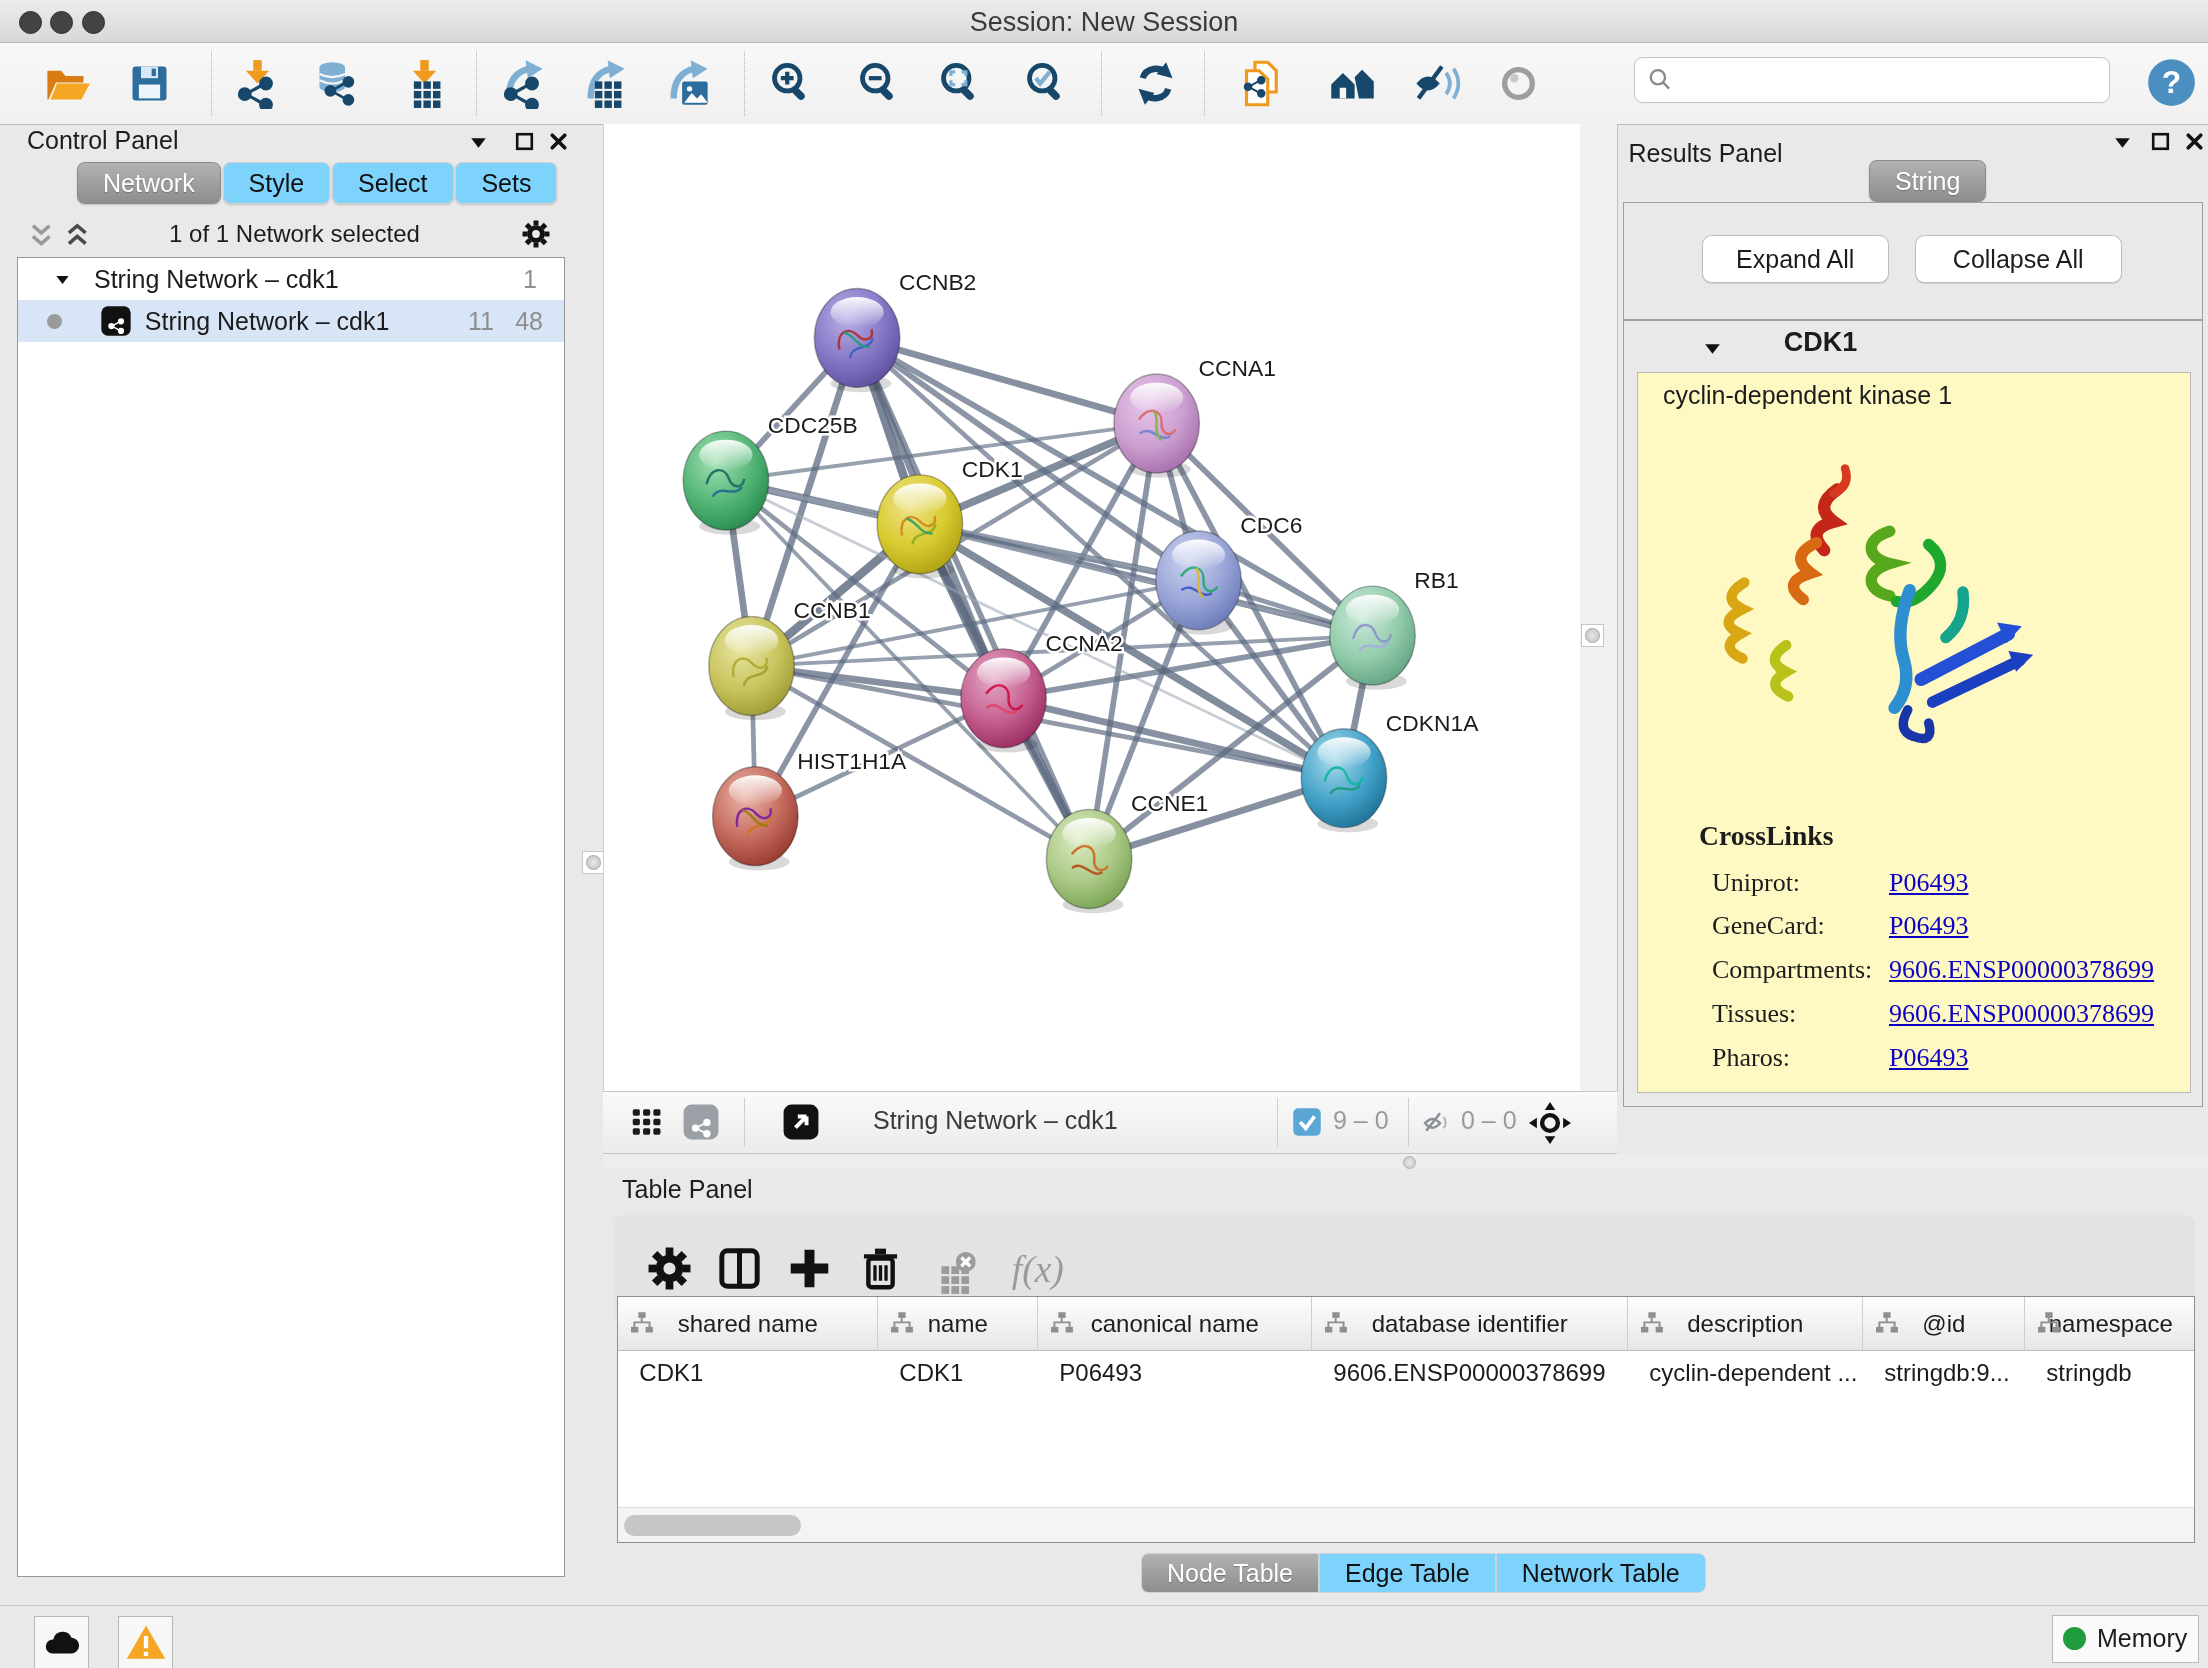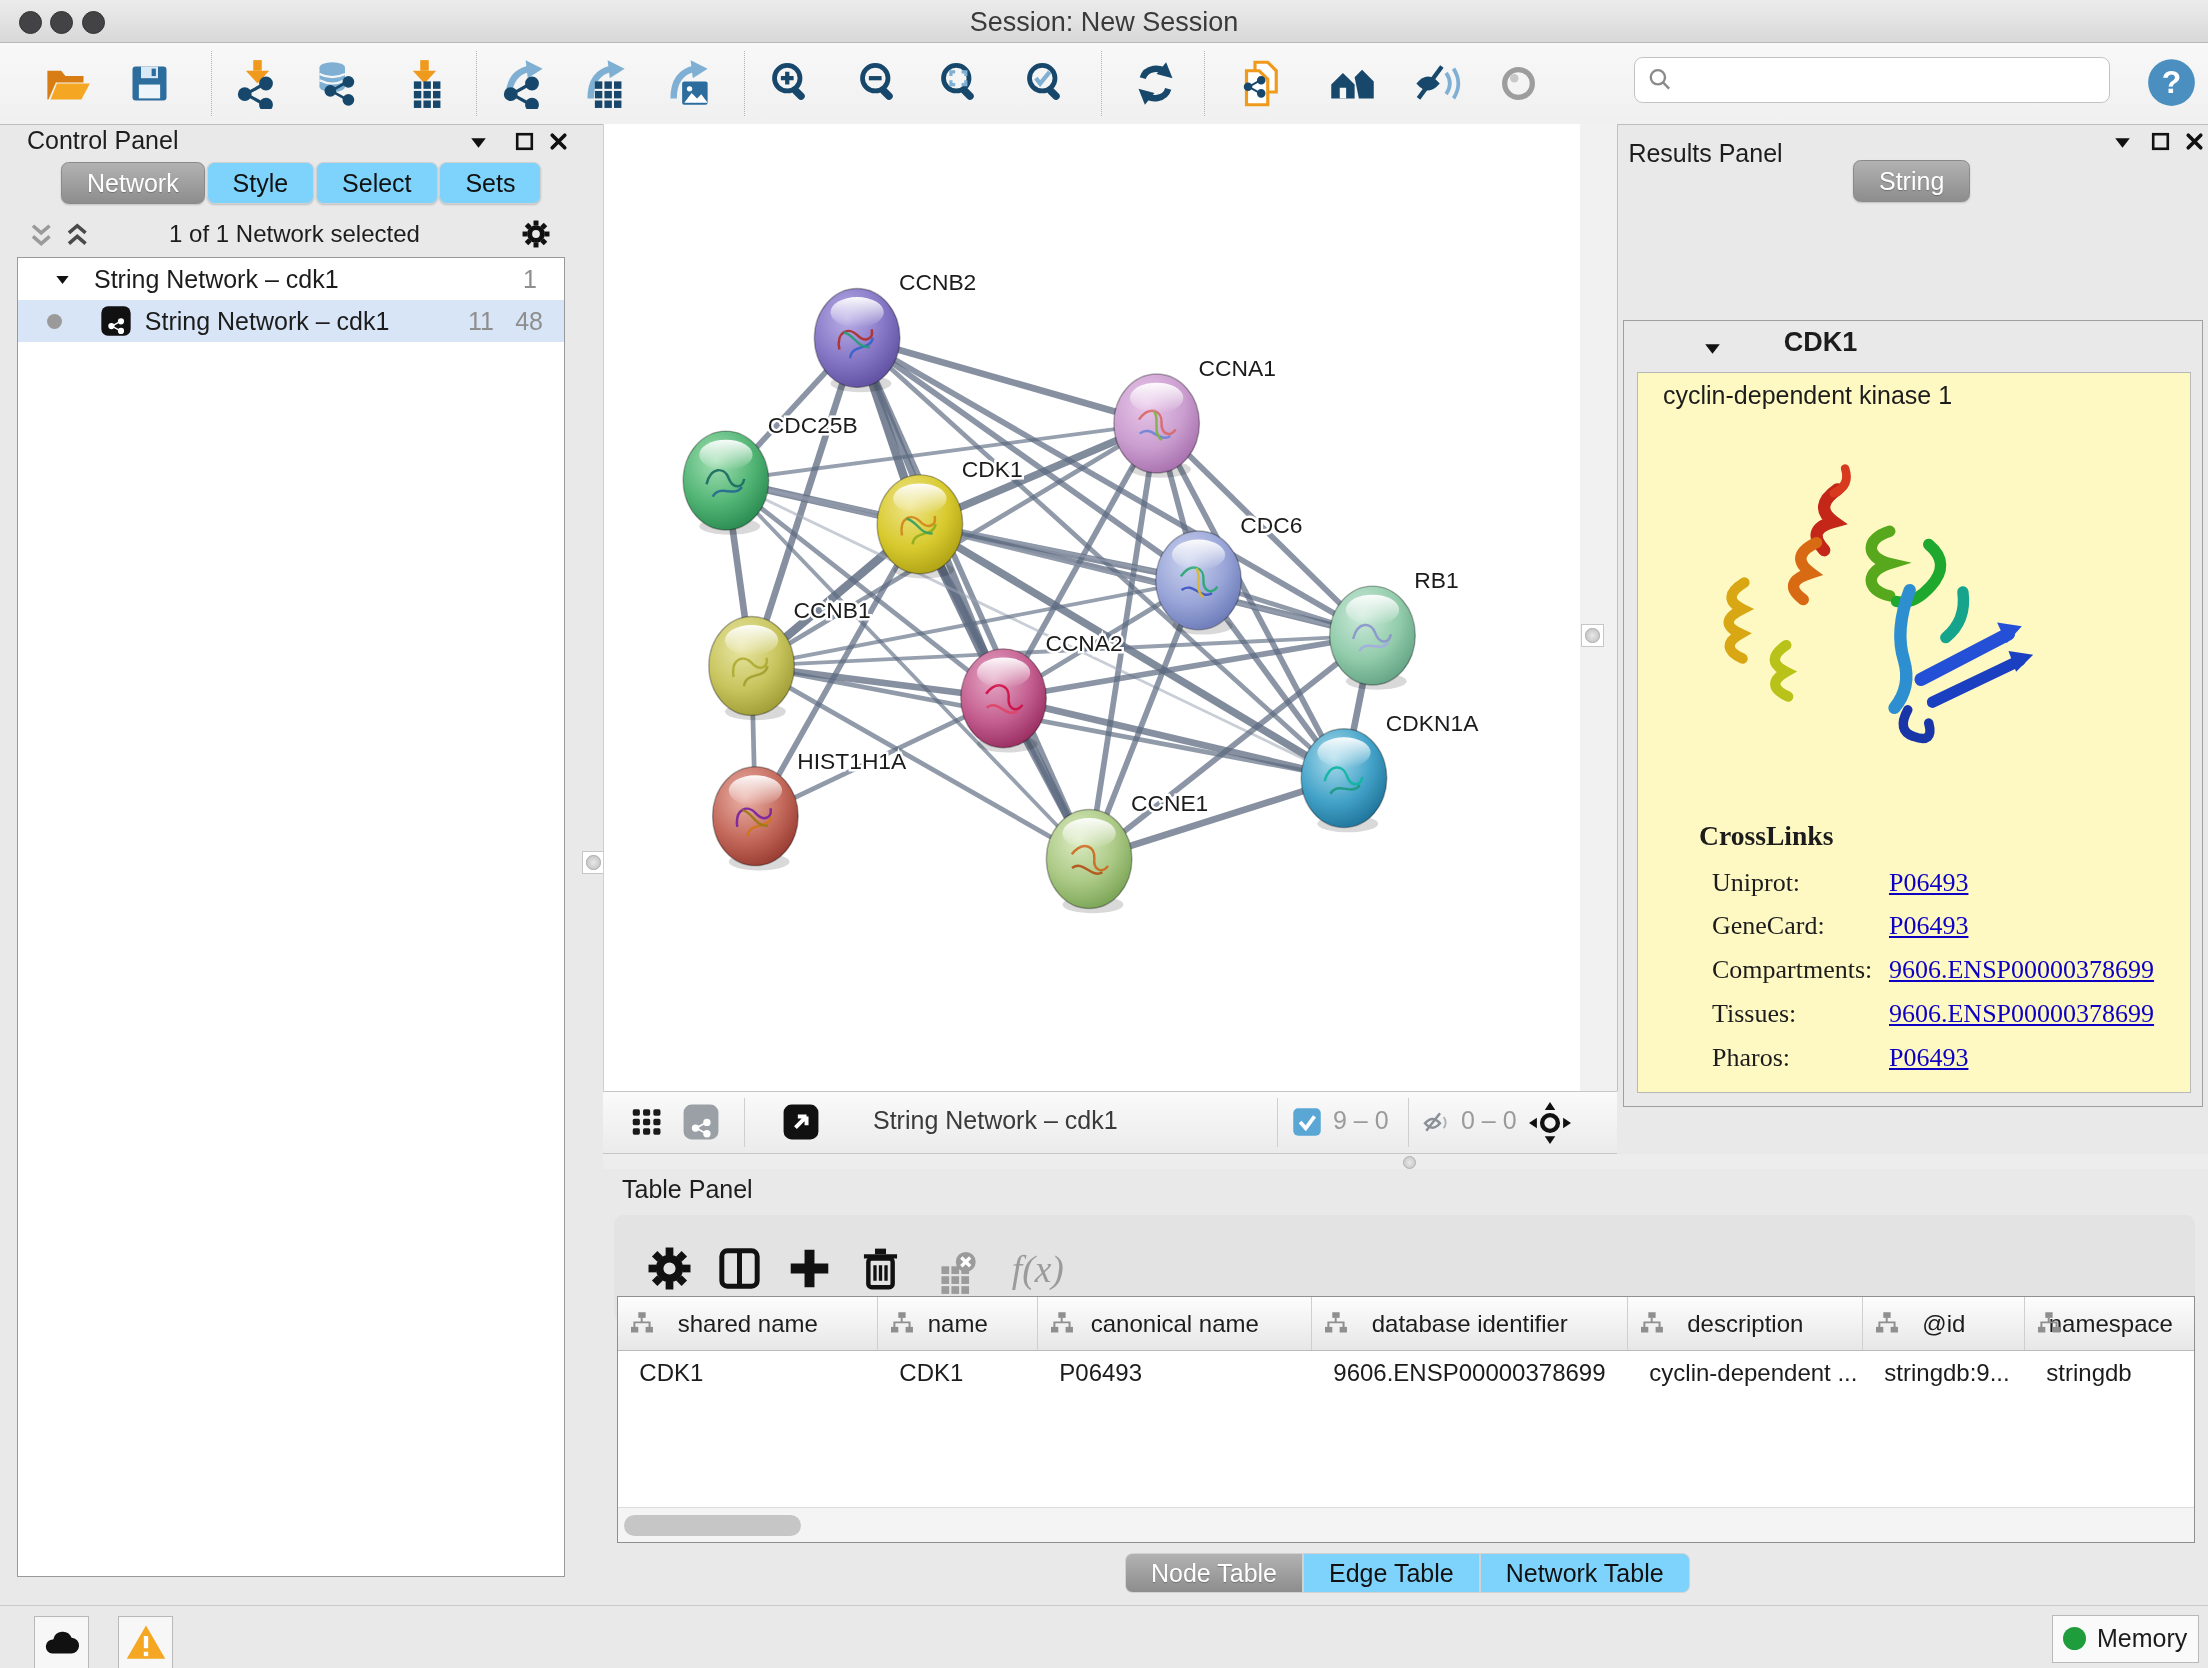--- a/index.html
+++ b/index.html
@@ -28,21 +28,21 @@
 
   
   .phead{position:absolute;font-size:25px;color:#1d1d1d;}
   .hicon{position:absolute;width:25px;height:25px;}
 
   
   .tab{height:40px;border-radius:7.6px;background:#7dd3fc;border:1px solid #d2d2d2;color:#111;
     font-size:25px;display:flex;align-items:center;justify-content:center;padding:0 25px;
     box-shadow:0 1px 1.9px rgba(0,0,0,.18);cursor:pointer;white-space:nowrap;}
   .tab.active{background:linear-gradient(#b2b2b2,#8d8d8d);color:#fff;border:1px solid #8a8a8a;
-    text-shadow:0 1px 1px rgba(0,0,0,.25);}
+    text-shadow:0 1px 1px rgba(0,0,0,.25);margin-left:16px;}
 
   
   .control-panel{position:absolute;left:0;top:124px;width:590px;height:1482px;}
   .cp-tabs{position:absolute;left:61px;top:38px;display:flex;gap:1.9px;}
   .cp-status{position:absolute;left:0;top:91px;width:100%;height:38px;}
   .listbox{position:absolute;left:17px;top:133px;width:546px;height:1318px;background:#fff;border:1.9px solid #999;}
   .lrow{position:relative;height:42px;display:flex;align-items:center;font-size:25px;}
   .lrow.sel{background:#d8e5f6;}
   .lnum{position:absolute;color:#8e8e8e;}
 
@@ -880,20 +880,24 @@
         <svg viewBox="0 0 48 48">
           <rect x="10" y="10" width="28" height="28" fill="none" stroke="#111" stroke-width="5"></rect>
         </svg>
       </span>
     <span class="hicon icon" style="left:565px;top:4.8px">
         <svg viewBox="0 0 48 48">
           <path d="M12 12l24 24M36 12L12 36" stroke="#111" stroke-width="7" stroke-linecap="round"></path>
         </svg>
       </span>
     <div class="rp-tab tab active">String</div>
+    <div class="rp-box1">
+      <div class="rp-btn" style="left:78px;width:185px">Expand All</div>
+      <div class="rp-btn" style="left:291px;width:205px">Collapse All</div>
+    </div>
     <div class="rp-box2">
       <span class="icon" style="position:absolute;left:76px;top:15px;width:25px;height:25px">
           <svg viewBox="0 0 48 48">
             <polygon points="10,16 38,16 24,34" fill="#111"></polygon>
           </svg>
         </span>
       <div style="position:absolute;left:160px;top:5.7px;font-size:27px;font-weight:bold">CDK1</div>
       <div class="rp-inner">
         <div style="position:absolute;left:25px;top:7.6px;font-size:25px">cyclin-dependent kinase 1</div>
 

